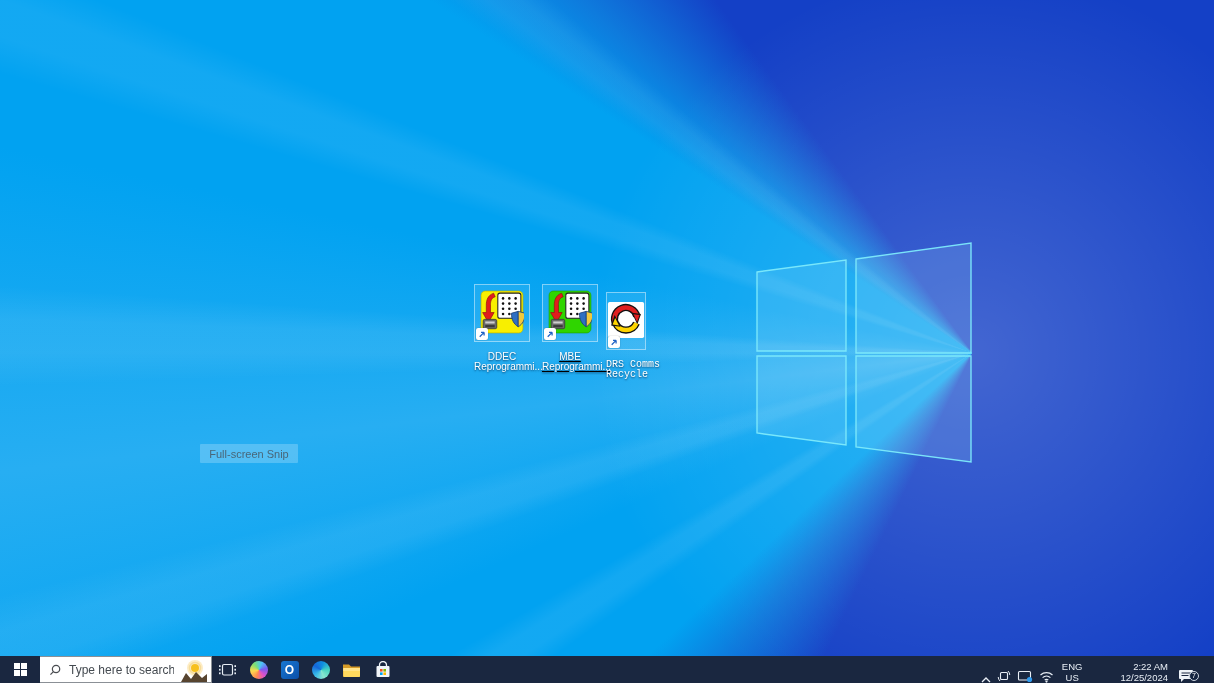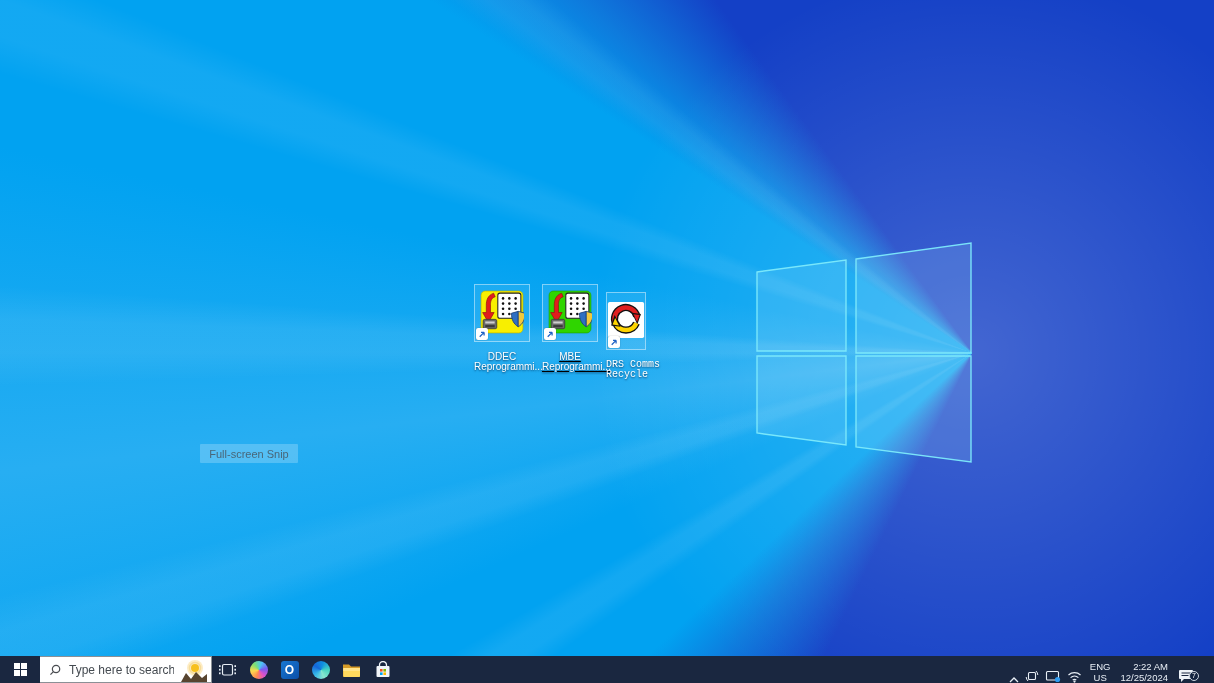--- a/index.html
+++ b/index.html
@@ -85,21 +85,21 @@
   .edge-ic { width:18px; height:18px; border-radius:50%;
     background:conic-gradient(from 160deg,#8ae6cf,#35b6e8,#1565d8,#0f8fe0,#46d3c0,#8ae6cf); }
   .outlook-ic { width:18px; height:18px; border-radius:3px;
     background:linear-gradient(135deg,#1877d2,#0b4fa8);
     color:#fff; font-size:12px; font-weight:bold; display:flex; align-items:center; justify-content:center; }
   .spacer { flex:1; }
   .tray { display:flex; align-items:flex-end; padding-right:12px; }
   .tray-btn { display:flex; align-items:center; justify-content:center; cursor:pointer; padding:0 3px; }
   .tray-txt { display:flex; flex-direction:column; align-items:center; justify-content:center;
     font-size:9.5px; line-height:11px; padding:0 5px; }
-  .clock { align-items:flex-end; padding-right:6px; }
+  .clock { align-items:flex-end; padding-right:6px;margin-left:28px; }
   .ac { position:relative; padding:0 7px 0 4px; }
   .ac-badge {
     position:absolute; right:3px; bottom:2px; width:10px; height:10px; border-radius:50%;
     background:#13233f; border:1px solid #cfd8e3; color:#fff; font-size:7px; line-height:8px;
     display:flex; align-items:center; justify-content:center;
   }
 </style>
 </head>
 <body>
 

